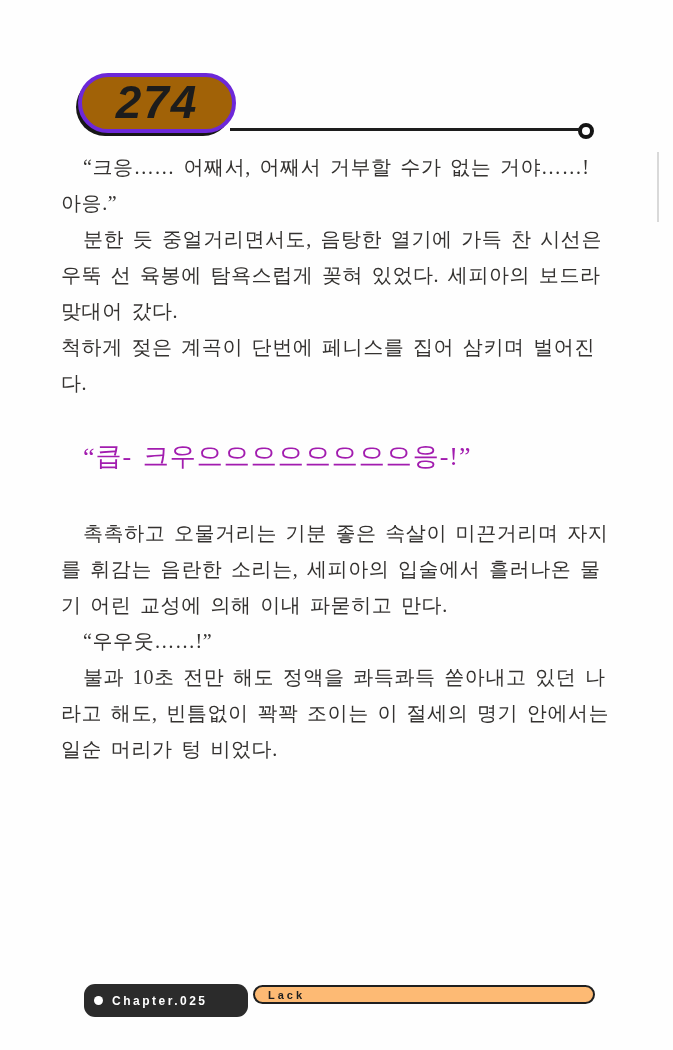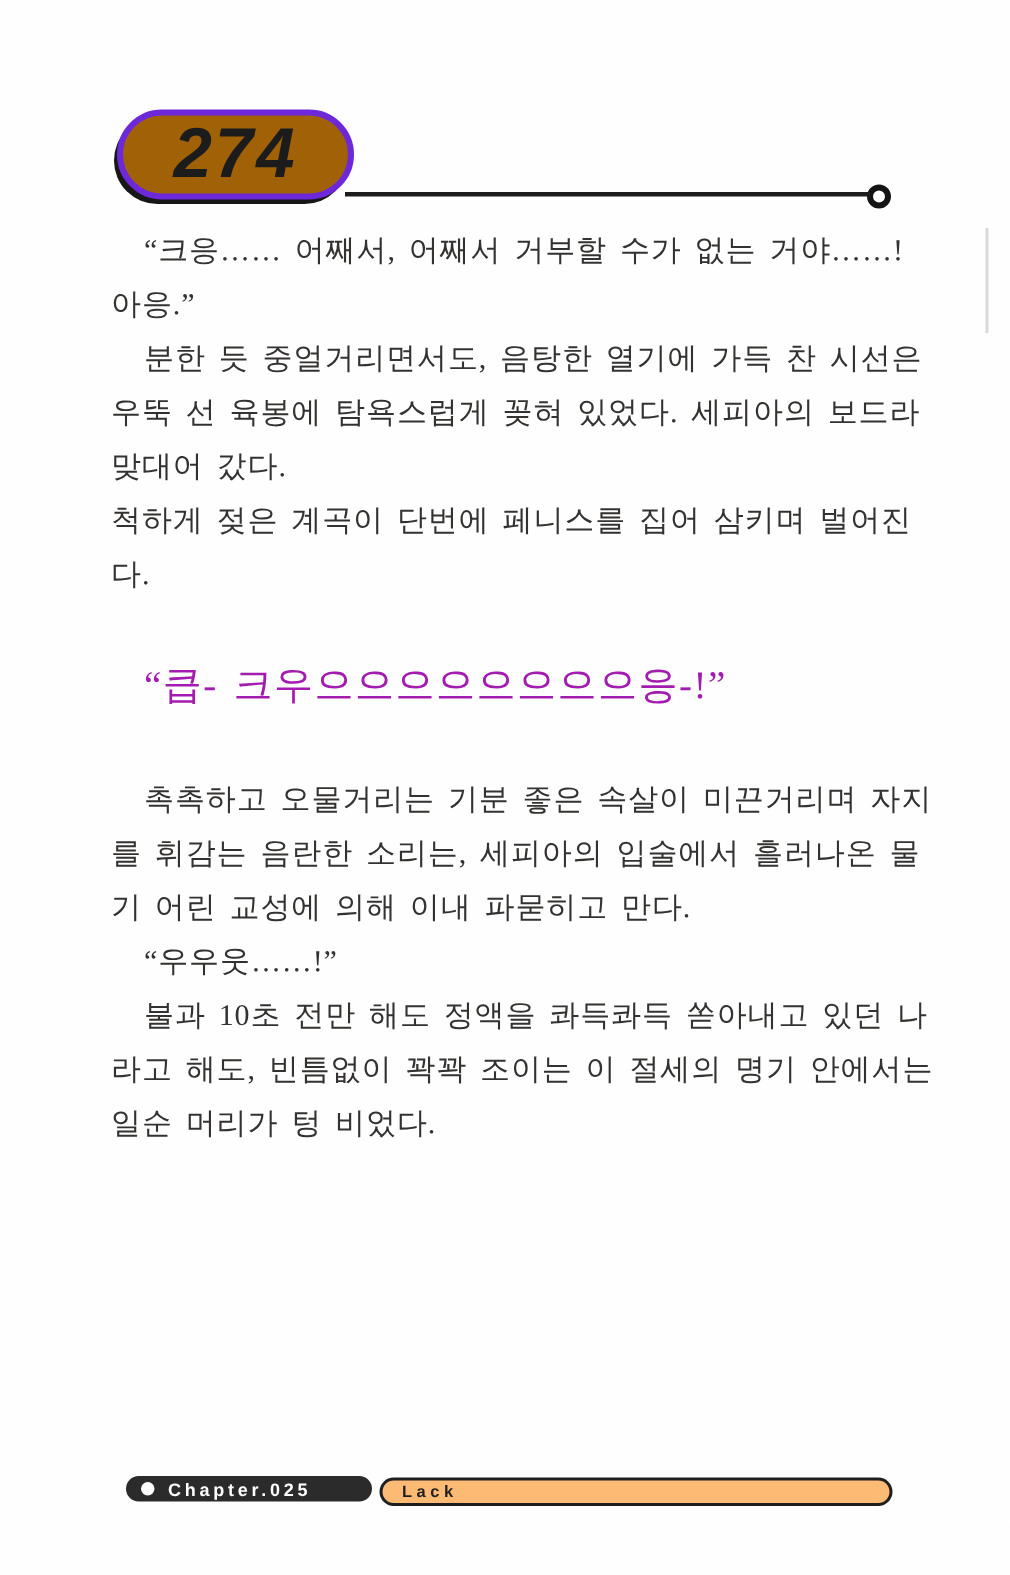--- a/index.html
+++ b/index.html
@@ -38,21 +38,21 @@
   }
   .header-ring{
     position:absolute;left:578px;top:123px;
     width:8px;height:8px;
     border:4px solid #141414;border-radius:50%;
     background:#ffffff;
   }
 
   
   .body-text{
-    position:absolute;left:74px;top:149px;
+    position:absolute;left:61px;top:149px;
     width:527px;
     font-size:20px;
     line-height:36px;
     letter-spacing:0.6px;
     word-spacing:3px;
     color:#343230;
   }
   .line{white-space:nowrap;}
   .line.indent{padding-left:22px;}
   .line.gap{margin-top:36px;}
@@ -66,21 +66,21 @@
 
   
   .edge-mark{
     position:absolute;left:657px;top:152px;
     width:2px;height:70px;background:#d9d9d9;
   }
 
   
   .footer-chapter-pill{
     position:absolute;left:84px;top:984px;
-    width:164px;height:17px;
+    width:164px;height:33px;
     background:#2b2b2b;border-radius:11px;
     display:flex;align-items:center;
   }
   .footer-dot{
     width:9px;height:9px;border-radius:50%;
     background:#ffffff;margin-left:10px;flex:0 0 auto;
   }
   .footer-chapter-label{
     font-family:"Liberation Sans", sans-serif;
     font-weight:bold;font-size:12px;

